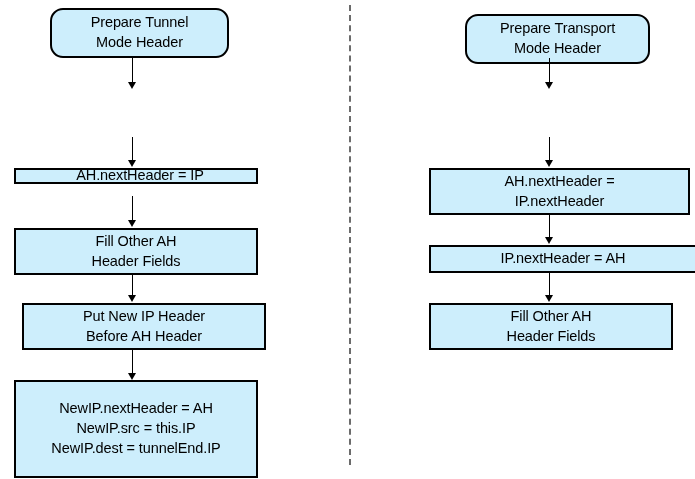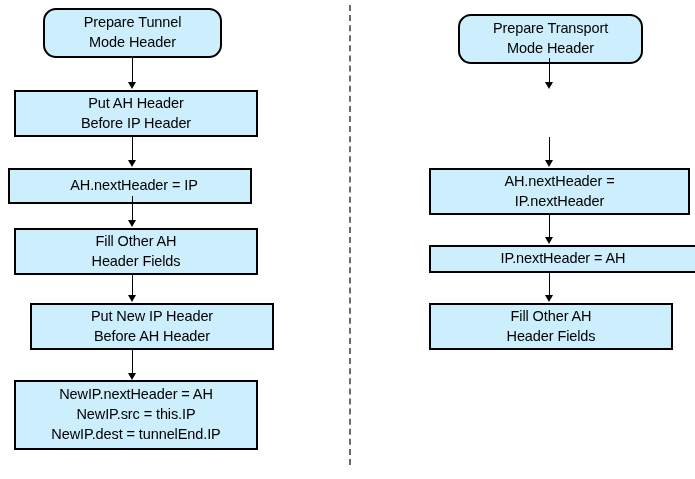--- a/index.html
+++ b/index.html
@@ -25,20 +25,21 @@
     justify-content: center;
     text-align: center;
     color: #000000;
     font-size: 14.5px;
     line-height: 1.36;
     letter-spacing: -0.1px;
     white-space: pre-line;
   }
   .node.rounded {
     border-radius: 13px;
+    margin-left: 7px;
   }
   .connector {
     position: absolute;
     width: 0;
     border-left: 1.6px solid #000000;
   }
   .arrowhead {
     position: absolute;
     width: 0;
     height: 0;
@@ -56,44 +57,42 @@
 <body>
 
 <div id="canvas">
 
   <div class="node rounded" style="left:43px; top:8px; width:179px; height:50px;">Prepare Tunnel
 Mode Header</div>
 
   <div class="connector" style="left:132px; top:58px; height:25px;"></div>
   <div class="arrowhead" style="left:128px; top:82px;"></div>
 
-  <div class="node" style="left:14px; top:90px; width:244px; height:47px;">Put AH Header
-Before IP Header</div>
 
   <div class="connector" style="left:132px; top:137px; height:24px;"></div>
   <div class="arrowhead" style="left:128px; top:160px;"></div>
 
-  <div class="node" style="left:8px; top:168px; width:244px; height:36px;padding-left:8px;">AH.nextHeader = IP</div>
+  <div class="node" style="left:14px; top:168px; width:244px; height:16px;padding-left:8px;">AH.nextHeader = IP</div>
 
   <div class="connector" style="left:132px; top:196px; height:25px;"></div>
   <div class="arrowhead" style="left:128px; top:220px;"></div>
 
   <div class="node" style="left:14px; top:228px; width:244px; height:47px;">Fill Other AH
 Header Fields</div>
 
   <div class="connector" style="left:132px; top:275px; height:21px;"></div>
   <div class="arrowhead" style="left:128px; top:295px;"></div>
 
-  <div class="node" style="left:30px; top:303px; width:244px; height:47px;">Put New IP Header
+  <div class="node" style="left:22px; top:303px; width:244px; height:47px;">Put New IP Header
 Before AH Header</div>
 
   <div class="connector" style="left:132px; top:350px; height:24px;"></div>
   <div class="arrowhead" style="left:128px; top:373px;"></div>
 
-  <div class="node" style="left:14px; top:380px; width:244px; height:70px;">NewIP.nextHeader = AH
+  <div class="node" style="left:14px; top:380px; width:244px; height:98px;">NewIP.nextHeader = AH
 NewIP.src = this.IP
 NewIP.dest = tunnelEnd.IP</div>
 
   <div class="divider" style="left:349px; top:5px; height:460px;"></div>
 
   <div class="node rounded" style="left:458px; top:14px; width:185px; height:50px;">Prepare Transport
 Mode Header</div>
 
   <div class="connector" style="left:549px; top:58px; height:25px;"></div>
   <div class="arrowhead" style="left:545px; top:82px;"></div>

